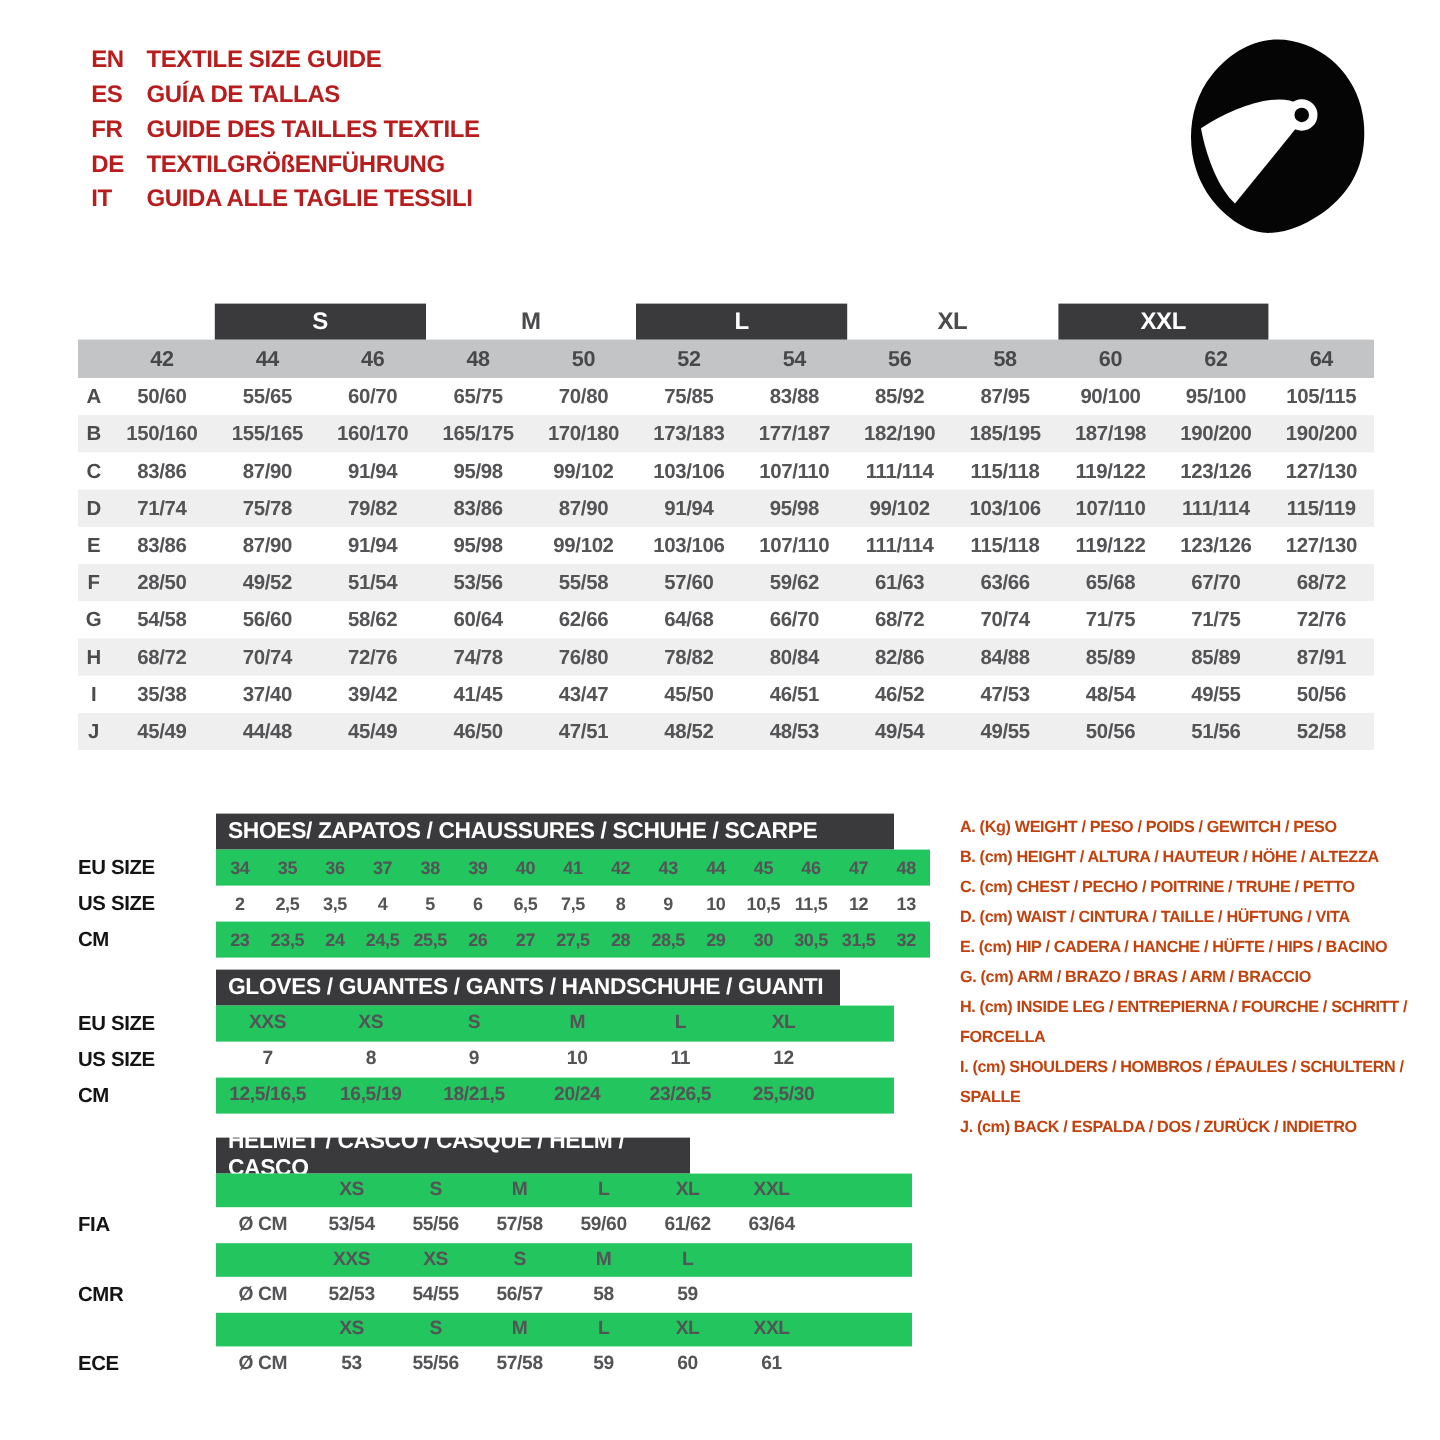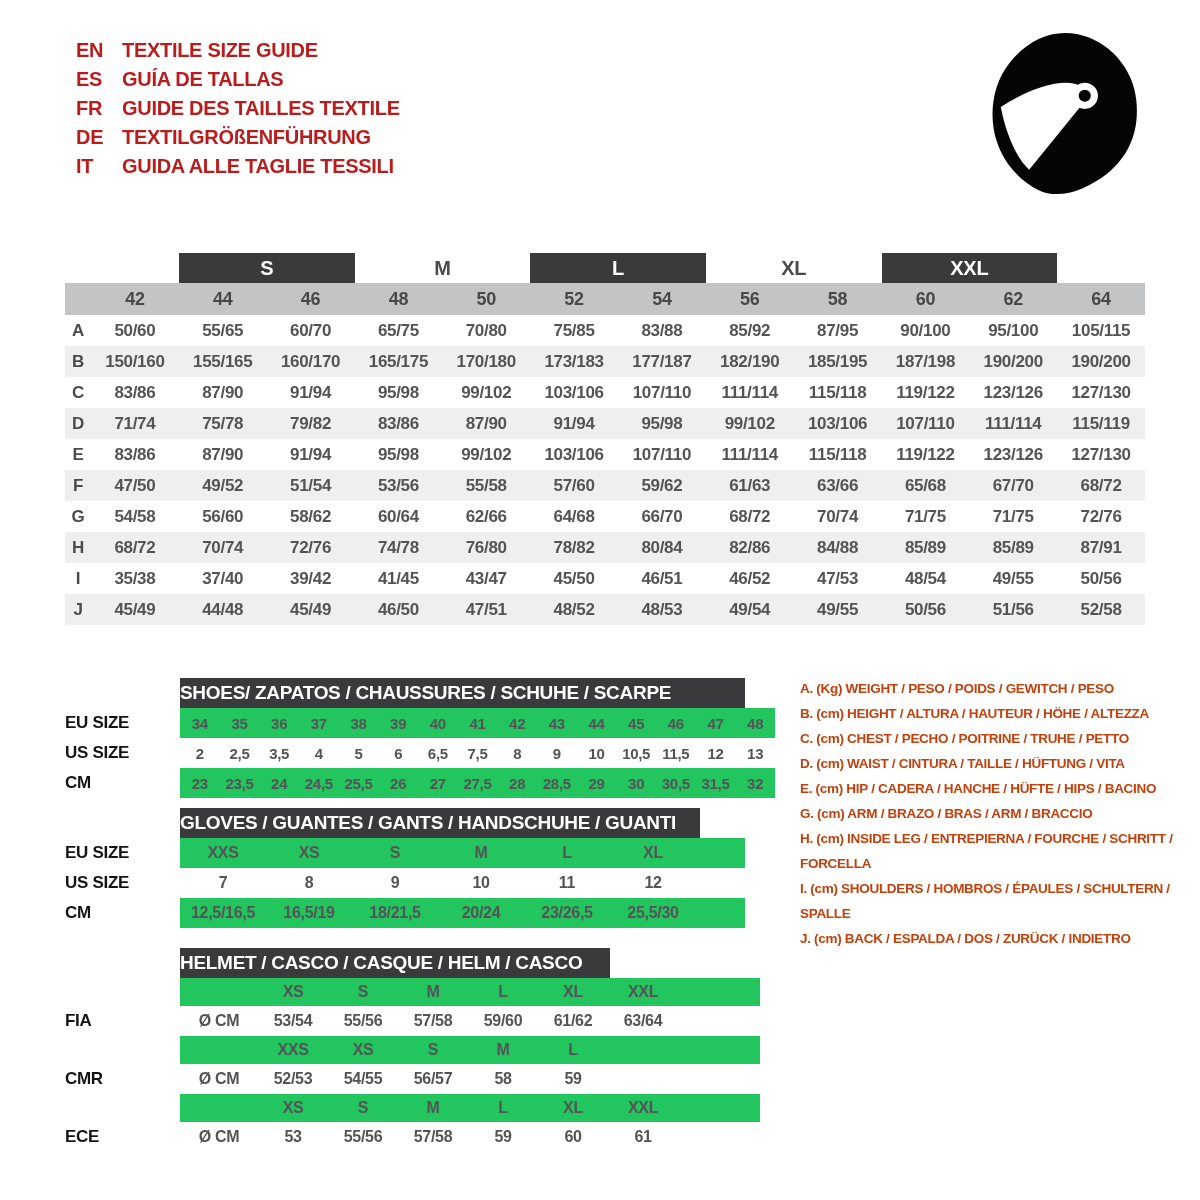--- a/index.html
+++ b/index.html
@@ -22,21 +22,21 @@
   .szbar{background:#3a3a3c;color:#ffffff;}
   .szplain{color:#4b4b4e;}
   .numrow{height:32px;background:#c3c4c6;color:#48484b;font-size:18px;}
   .drow{height:31px;font-size:17px;}
   .drow.alt{background:#efefef;}
   .dletter{color:#4b4b4e;}
 
   
   .sec{position:absolute;left:65px;}
   .sec-header{background:#3a3a3c;color:#ffffff;height:30px;display:flex;align-items:center;
-              padding-left:0;font-size:19px;margin-left:115px;box-sizing:border-box;}
+              padding-left:10px;font-size:19px;margin-left:115px;box-sizing:border-box;}
   .srow{display:flex;}
   .side-label{width:115px;display:flex;align-items:center;color:#141414;font-size:17px;}
   .band{display:grid;align-items:stretch;text-align:center;}
   .band>span{display:flex;align-items:center;justify-content:center;}
   .band.altbg{background:#22c55e;}
   .shoes-band{width:595px;grid-template-columns:repeat(15,1fr);height:30px;font-size:15px;}
   .gloves-band{width:565px;grid-template-columns:repeat(6,86px) 1fr;height:30px;font-size:16px;}
   .helm-band{width:580px;grid-template-columns:78px repeat(6,70px) 1fr;height:30px;font-size:16px;}
   .helm-band.h28{height:28px;}
 
@@ -172,21 +172,21 @@
         <span class="cellv">103/106</span>
         <span class="cellv">107/110</span>
         <span class="cellv">111/114</span>
         <span class="cellv">115/118</span>
         <span class="cellv">119/122</span>
         <span class="cellv">123/126</span>
         <span class="cellv">127/130</span>
       </div>
     <div class="drow alt g13">
       <span class="dletter">F</span>
-    <span class="cellv">47/50</span>
+    <span class="cellv">28/50</span>
         <span class="cellv">49/52</span>
         <span class="cellv">51/54</span>
         <span class="cellv">53/56</span>
         <span class="cellv">55/58</span>
         <span class="cellv">57/60</span>
         <span class="cellv">59/62</span>
         <span class="cellv">61/63</span>
         <span class="cellv">63/66</span>
         <span class="cellv">65/68</span>
         <span class="cellv">67/70</span>
@@ -349,21 +349,21 @@
           <span class="cellv">16,5/19</span>
           <span class="cellv">18/21,5</span>
           <span class="cellv">20/24</span>
           <span class="cellv">23/26,5</span>
           <span class="cellv">25,5/30</span>
         </div>
     </div>
   </div>
 
   <div class="sec" style="top:948px">
-    <div class="sec-header" style="width:430px">HELMET / CASCO / CASQUE / HELM / CASCO</div>
+    <div class="sec-header" style="width:395px">HELMET / CASCO / CASQUE / HELM / CASCO</div>
 
     <div class="srow">
       <div class="side-label"></div>
       <div class="band helm-band h28 altbg">
         <span></span>
       <span class="cellv">XS</span>
           <span class="cellv">S</span>
           <span class="cellv">M</span>
           <span class="cellv">L</span>
           <span class="cellv">XL</span>

